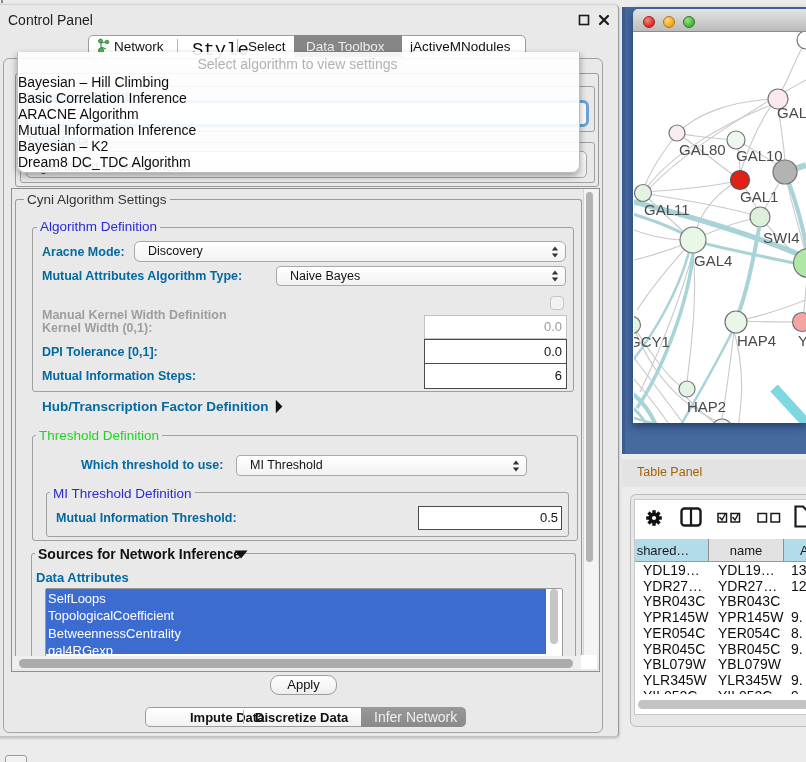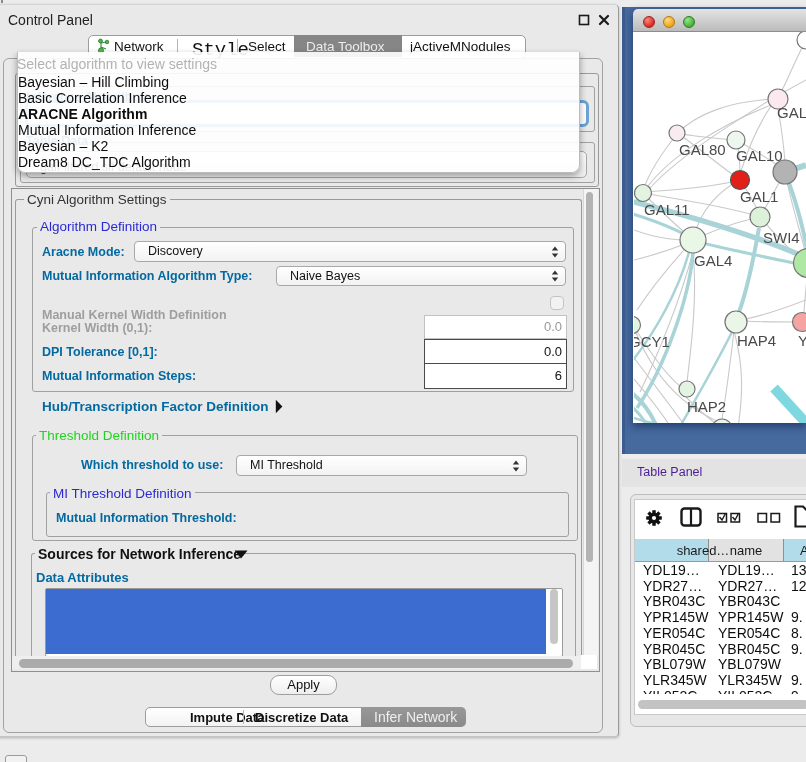--- a/index.html
+++ b/index.html
@@ -1,18 +1,18 @@
 <!DOCTYPE html>
 <html><head>
 <meta charset="utf-8">
 <style>
 html,body{margin:0;padding:0;background:#ececec;font-family:"Liberation Sans",sans-serif;}
 #root{position:relative;width:806px;height:762px;overflow:hidden;background:#ececec;}
 .abs{position:absolute;}
-.b{font-weight:bold;}
+.b{font-weight:normal;}
 .lbl{position:absolute;font-size:12.5px;font-weight:bold;color:#0369a1;white-space:nowrap;}
 .lbl.dis{color:#9e9e9e;}
 .grp{position:absolute;border:1px solid #a0a0a0;border-radius:3px;}
 .gtitle{position:absolute;font-size:13.5px;background:#e9e9e9;padding:0 3px;white-space:nowrap;}
 .field{position:absolute;background:#fff;font-size:13px;text-align:right;color:#111;}
 .combo{position:absolute;background:linear-gradient(#ffffff,#f2f2f2);border:1px solid #a8a8a8;border-radius:4px;font-size:12.5px;color:#111;}
 </style>
 </head>
 <body>
 <div id="root">
@@ -60,27 +60,27 @@
 
 <div class="abs" style="left:11px;top:188px;width:587px;height:482px;background:#e9e9e9;border:1px solid #8f8f8f;"></div>
 
 <div class="grp" style="left:15px;top:199px;width:565px;height:459px;border-color:#9a9a9a;border-bottom:none;"></div>
 <div class="gtitle" style="left:24px;top:192px;color:#333;">Cyni Algorithm Settings</div>
 
 <div class="grp" style="left:32px;top:227px;width:540px;height:163px;"></div>
 <div class="gtitle" style="left:37px;top:219px;color:#2a2ad4;">Algorithm Definition</div>
 
 <div class="lbl" style="left:42px;top:245px;">Aracne Mode:</div>
-<div class="combo" style="left:134px;top:241px;width:430px;height:19px;">
+<div class="combo" style="left:134px;top:241px;width:430px;height:19px;border-radius:6px;">
   <span style="position:absolute;left:13px;top:2px;">Discovery</span>
   <svg class="abs" style="right:6px;top:3.5px;" width="8" height="12" viewBox="0 0 8 12">
         <path d="M4 0.5 L7.2 4.5 L0.8 4.5 Z M4 11.5 L7.2 7.5 L0.8 7.5 Z" fill="#333"></path>
       </svg>
 </div>
-<div class="lbl" style="left:42px;top:269px;">Mutual Information Algorithm Type:</div>
+<div class="lbl" style="left:42px;top:269px;">Mutual Attributes Algorithm Type:</div>
 <div class="combo" style="left:276px;top:266px;width:288px;height:18px;">
   <span style="position:absolute;left:13px;top:2px;">Naive Bayes</span>
   <svg class="abs" style="right:6px;top:3px;" width="8" height="12" viewBox="0 0 8 12">
         <path d="M4 0.5 L7.2 4.5 L0.8 4.5 Z M4 11.5 L7.2 7.5 L0.8 7.5 Z" fill="#333"></path>
       </svg>
 </div>
 <div class="lbl dis" style="left:42px;top:296px;margin-top:12px;">Manual Kernel Width Definition</div>
 <div class="abs" style="left:550px;top:296px;width:12px;height:12px;background:#f2f2f2;border:1px solid #c4c4c4;border-radius:4px;"></div>
 <div class="lbl dis" style="left:42px;top:321px;">Kernel Width (0,1):</div>
 <div class="field" style="left:424px;top:315px;width:137px;height:22px;border:1px solid #c2c2c2;color:#9a9a9a;line-height:22px;padding-right:4px;">0.0</div>
@@ -99,30 +99,32 @@
 <div class="lbl" style="left:81px;top:458px;text-align:right;">Which threshold to use:</div>
 <div class="combo" style="left:236px;top:455px;width:289px;height:19px;">
   <span style="position:absolute;left:13px;top:2px;">MI Threshold</span>
   <svg class="abs" style="right:6px;top:3.5px;" width="8" height="12" viewBox="0 0 8 12">
         <path d="M4 0.5 L7.2 4.5 L0.8 4.5 Z M4 11.5 L7.2 7.5 L0.8 7.5 Z" fill="#333"></path>
       </svg>
 </div>
 <div class="grp" style="left:46px;top:492px;width:521px;height:43px;"></div>
 <div class="gtitle" style="left:50px;top:486px;color:#2a2ad4;">MI Threshold Definition</div>
 <div class="lbl" style="left:56px;top:511px;">Mutual Information Threshold:</div>
+<div class="field" style="left:418px;top:506px;width:139px;height:22px;border:1px solid #4a4a4a;line-height:22px;padding-right:3px;">0.5</div>
 
 <div class="grp" style="left:31px;top:553px;width:543px;height:104px;border-bottom:none;"></div>
 <div class="gtitle" style="left:35px;top:546px;color:#111;font-weight:bold;font-size:14px;">Sources for Network Inference</div>
 <svg class="abs" style="left:234px;top:550px;" width="14" height="9" viewBox="0 0 14 9">
       <path d="M0.5 0.5 L13.5 0.5 L7 8.5 Z" fill="#111"></path>
     </svg>
 <div class="lbl" style="left:36px;top:570px;font-size:13px;">Data Attributes</div>
 
 <div class="abs" style="left:45px;top:588px;width:516px;height:67px;background:#fff;border:1px solid #9a9a9a;border-radius:2px;"></div>
 <div class="abs" style="left:46px;top:589px;width:500px;height:65px;background:#3d6cd0;"></div>
+<div class="abs" style="left:48px;top:590px;font-size:13px;color:#fff;line-height:17.3px;">SelfLoops<br>TopologicalCoefficient<br>BetweennessCentrality<br>gal4RGexp</div>
 <div class="abs" style="left:550px;top:589px;width:8px;height:55px;background:#c6c6c6;border-radius:4px;"></div>
 
 <div class="abs" style="left:12px;top:656px;width:569px;height:13px;background:#efefef;"></div>
 <div class="abs" style="left:19px;top:659px;width:554px;height:9px;background:#ababab;border-radius:5px;"></div>
 <div class="abs" style="left:581px;top:655px;width:16px;height:14px;background:#fff;"></div>
 
 <div class="abs" style="left:583px;top:189px;width:14px;height:466px;background:#f4f4f4;border-left:1px solid #d6d6d6;"></div>
 <div class="abs" style="left:586px;top:192px;width:7px;height:370px;background:#b3b3b3;border-radius:4px;"></div>
 
 <div class="abs" style="left:270px;top:675px;width:65px;height:18px;background:linear-gradient(#ffffff,#eeeeee);border:1px solid #9e9e9e;border-radius:9px;text-align:center;font-size:13px;color:#111;line-height:18px;">Apply</div>
@@ -130,21 +132,21 @@
 <div class="abs" style="left:145px;top:707px;width:320px;height:20px;background:linear-gradient(#ffffff,#f2f2f2);border:1px solid #9d9d9d;border-radius:5px;box-sizing:border-box;"></div>
 <div class="abs" style="left:156px;top:710px;font-size:13px;font-weight:bold;color:#111;padding-left:34px;">Impute Data</div>
 <div class="abs" style="left:243px;top:710px;width:1px;height:14px;background:#b5b5b5;"></div>
 <div class="abs" style="left:255px;top:710px;font-size:13px;font-weight:bold;color:#111;">Discretize Data</div>
 <div class="abs" style="left:361px;top:707px;width:105px;height:20px;background:linear-gradient(#989898,#8a8a8a);border-radius:0 5px 5px 0;"></div>
 <div class="abs" style="left:374px;top:709px;font-size:14px;color:#efefef;">Infer Network</div>
 
 <div class="abs" style="left:5px;top:755px;width:20px;height:14px;background:#f2f2f2;border:1.5px solid #9a9a9a;border-radius:3px;"></div>
 
 <div class="abs" style="left:17px;top:52px;width:561px;height:120px;background:rgba(255,255,255,0.9);border:1px solid #bcbcbc;border-top:none;border-radius:0 0 8px 8px;box-shadow:0 3px 7px rgba(0,0,0,0.35);"></div>
-<div class="abs" style="left:17px;top:56px;width:561px;font-size:14px;color:#b2b2b2;">Select algorithm to view settings</div>
+<div class="abs" style="left:17px;top:56px;width:561px;text-align:center;font-size:14px;color:#b2b2b2;">Select algorithm to view settings</div>
 <div class="abs" style="left:18px;top:74px;font-size:14px;color:#0c0c0c;line-height:16px;">Bayesian – Hill Climbing<br>Basic Correlation Inference<br><span class="b">ARACNE Algorithm</span><br>Mutual Information Inference<br>Bayesian – K2<br>Dream8 DC_TDC Algorithm</div>
 
 <div class="abs" style="left:622px;top:7px;width:184px;height:447px;background:#46699e;"></div>
 <div class="abs" style="left:622px;top:7px;width:3px;height:447px;background:#3c5c90;"></div>
 
 <div class="abs" style="left:633px;top:9px;width:173px;height:414px;border-radius:5px 0 0 0;box-shadow:0 3px 8px rgba(0,20,60,0.55);background:transparent;"></div>
 <div class="abs" style="left:633px;top:30px;width:173px;height:393px;background:#fff;"></div>
 <div class="abs" style="left:633px;top:9px;width:173px;height:22px;background:linear-gradient(#e4e4e4,#bbbbbb);border-radius:5px 0 0 0;border-bottom:1px solid #8d8d8d;"></div>
 <div class="abs" style="left:643px;top:15.5px;width:10px;height:10px;border-radius:50%;background:radial-gradient(circle at 35% 30%,#f8887e,#d92a20 70%);border:0.5px solid #a02020;"></div>
 <div class="abs" style="left:663px;top:15.5px;width:10px;height:10px;border-radius:50%;background:radial-gradient(circle at 35% 30%,#ffd977,#eea31d 70%);border:0.5px solid #b07a14;"></div>
@@ -231,21 +233,21 @@
 <text x="694" y="266">GAL4</text>
 <text x="798" y="346">YM</text>
 <text x="737" y="346">HAP4</text>
 <text x="629" y="347">GCY1</text>
 <text x="687" y="412">HAP2</text>
 </g>
 </svg>
 
 <div class="abs" style="left:622px;top:454px;width:184px;height:5px;background:#ededed;"></div>
 <div class="abs" style="left:622px;top:459px;width:184px;height:28px;background:#e3e3e3;"></div>
-<div class="abs" style="left:637px;top:465px;font-size:12.5px;color:#4c1d95;">Table Panel</div>
+<div class="abs" style="left:637px;top:465px;font-size:12.5px;color:#a16207;">Table Panel</div>
 <div class="abs" style="left:622px;top:487px;width:184px;height:275px;background:#ececec;"></div>
 
 <div class="abs" style="left:630px;top:494px;width:190px;height:231px;background:#e7e7e7;border:1px solid #bdbdbd;border-radius:6px;"></div>
 <div class="abs" style="left:634px;top:499px;width:180px;height:214px;background:#fff;border:1px solid #c9c9c9;"></div>
 
 <svg class="abs" style="left:645px;top:509px;" width="18" height="18" viewBox="0 0 18 18">
 <g fill="#111111">
 <circle cx="9" cy="9" r="5.6"></circle>
 <g>
 <rect x="7.3" y="1.2" width="3.4" height="3.4"></rect>
@@ -275,21 +277,21 @@
 <rect x="1" y="1.5" width="8.5" height="8.5" fill="none" stroke="#1a1a1a" stroke-width="1.5"></rect>
 <rect x="14" y="1.5" width="8.5" height="8.5" fill="none" stroke="#1a1a1a" stroke-width="1.5"></rect>
 </svg>
 <svg class="abs" style="left:794px;top:505px;" width="14" height="23" viewBox="0 0 14 23">
 <path d="M1.5 1.5 L9 1.5 L13.5 6 L13.5 21.5 L1.5 21.5 Z" fill="none" stroke="#1a1a1a" stroke-width="2.2"></path>
 </svg>
 
 <div class="abs" style="left:635px;top:539px;width:74px;height:23px;background:#b2dcea;border-right:1px solid #8f8f8f;box-sizing:border-box;"></div>
 <div class="abs" style="left:709px;top:539px;width:75px;height:23px;background:#e2e2e2;border-right:1px solid #8f8f8f;box-sizing:border-box;"></div>
 <div class="abs" style="left:784px;top:539px;width:22px;height:23px;background:#b2dcea;"></div>
-<div class="abs" style="left:635px;top:543px;width:56px;text-align:center;font-size:13px;color:#1a1a1a;margin-left:40px;">shared…</div>
+<div class="abs" style="left:635px;top:543px;width:56px;text-align:center;font-size:13px;color:#1a1a1a;">shared…</div>
 <div class="abs" style="left:709px;top:543px;width:74px;text-align:center;font-size:13px;color:#1a1a1a;">name</div>
 <div class="abs" style="left:800px;top:543px;font-size:13px;color:#1a1a1a;">A</div>
 <div class="abs" style="left:635px;top:561px;width:171px;height:1px;background:#9a9a9a;"></div>
 
 <div class="abs" style="left:635px;top:563px;width:171px;height:131px;overflow:hidden;font-size:14px;color:#0e0e0e;">
   <div style="position:absolute;left:8px;top:0;line-height:15.7px;">YDL19…<br>YDR27…<br>YBR043C<br>YPR145W<br>YER054C<br>YBR045C<br>YBL079W<br>YLR345W<br>YIL052C</div>
   <div style="position:absolute;left:83px;top:0;line-height:15.7px;">YDL19…<br>YDR27…<br>YBR043C<br>YPR145W<br>YER054C<br>YBR045C<br>YBL079W<br>YLR345W<br>YIL052C</div>
   <div style="position:absolute;left:156px;top:0;line-height:15.7px;">13<br>12<br><br>9.<br>8.<br>9.<br><br>9.<br>9.</div>
 </div>
 

